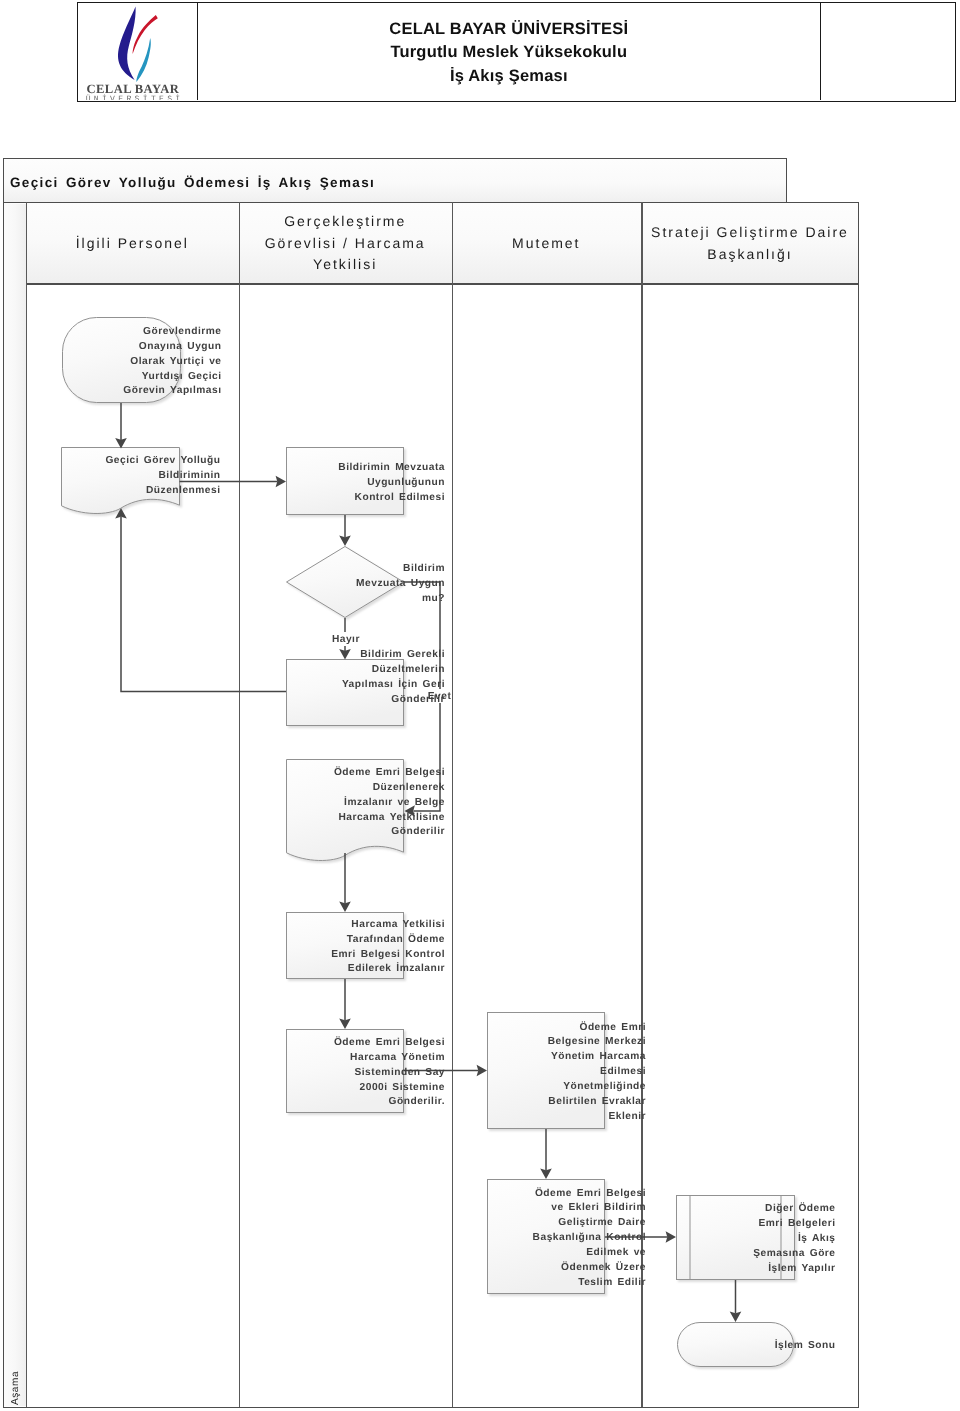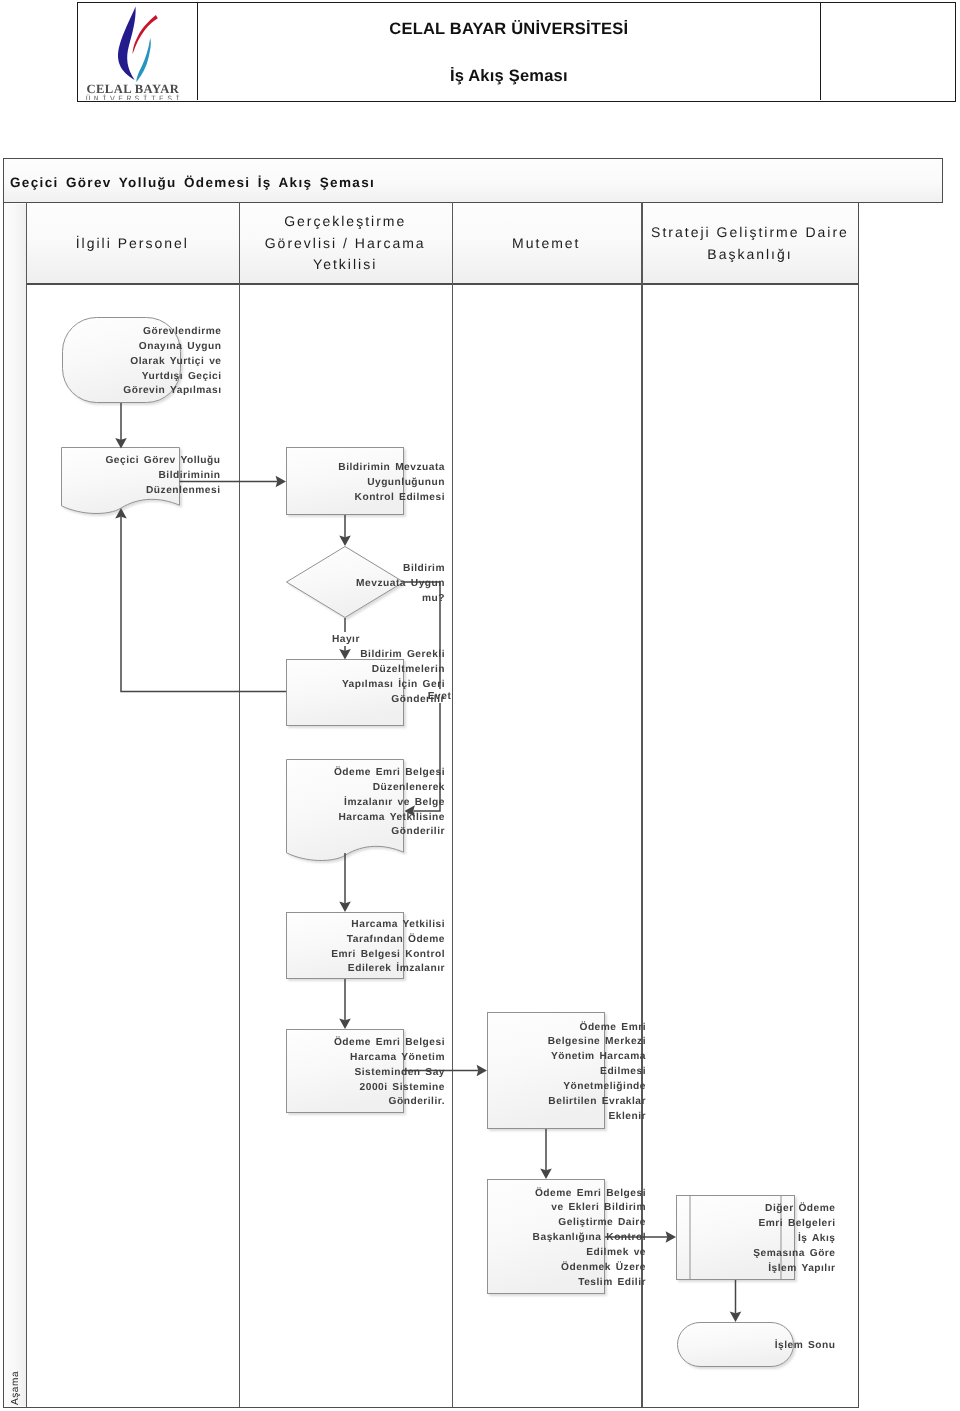--- a/index.html
+++ b/index.html
@@ -27,21 +27,21 @@
   #logo-mark{position:absolute;left:0;top:0.5px;width:118.9px;height:80px;}
   #logo-word{position:absolute;left:-4.5px;top:78.5px;width:118.9px;text-align:center;
       font-family:"Liberation Serif",serif;font-weight:bold;font-size:12.6px;
       color:#4b4b4b;letter-spacing:0.4px;line-height:14px;white-space:nowrap;}
   #logo-sub{position:absolute;left:-4.5px;top:91.3px;width:118.9px;text-align:center;
       font-family:"Liberation Serif",serif;font-size:8.1px;
       color:#6e6e6e;line-height:10px;white-space:nowrap;}
   #logo-sub span{letter-spacing:3.3px;margin-right:-3.3px;display:inline-block;font-family:Liberation Mono, monospace;}
 
   
-  #titlerow{position:absolute;left:3px;top:158px;width:940px;height:45px;
+  #titlerow{position:absolute;left:3px;top:158px;width:784px;height:45px;
         box-sizing:border-box;border:1.4px solid #4d4d4d;
         background:linear-gradient(to bottom,#fdfdfd 0%,#fafafa 55%,#f0f0f0 100%);}
   #titlerow span{position:absolute;left:6px;top:15.5px;font-weight:bold;
         font-size:13.5px;letter-spacing:1.35px;word-spacing:2.2px;color:#141414;white-space:nowrap;}
   #hdrrow{position:absolute;left:3px;top:202.4px;width:856px;height:82px;
         box-sizing:border-box;border:1.4px solid #4d4d4d;
         background:linear-gradient(to bottom,#fdfdfd 0%,#fafafa 45%,#efefef 100%);}
   #bodyrow{position:absolute;left:3px;top:283.6px;width:856px;height:1124px;
         box-sizing:border-box;border:1.4px solid #4d4d4d;background:#ffffff;}
   .vline{position:absolute;width:1.6px;background:#585858;}
@@ -75,20 +75,21 @@
  <path d="M57.6 2.5 C52.4 15.0 44.6 29.0 41.3 42.2 C37.6 56.4 41.6 67.0 56.6 76.0 C48.6 64.0 47.8 53.5 50.8 42.2 C53.8 31.0 58.2 17.0 57.6 2.5 Z" fill="#241c8d"></path>
  <path d="M77.8 11.0 C71.0 16.8 64.2 23.6 60.2 31.4 C56.0 39.4 54.6 45.0 54.6 50.0 C57.8 40.6 61.8 32.4 66.8 26.0 C71.4 20.2 76.2 16.6 79.8 14.2 Z" fill="#c9152b"></path>
  <path d="M72.2 34.0 C70.6 45.4 67.2 55.0 63.6 62.8 C59.8 69.8 58.4 74.5 58.4 78.0 C64.6 70.6 68.6 62.6 70.6 53.6 C72.4 45.4 73.6 39.6 72.2 34.0 Z" fill="#2595c0"></path>
 </svg></div>
       <div id="logo-word">CELAL BAYAR</div>
       <div id="logo-sub"><span>ÜNİVERSİTESİ</span></div>
     </div>
   </div>
   <div id="hdr-title-cell">
     <div class="hdr-title" style="top:16.5px">CELAL BAYAR ÜNİVERSİTESİ</div>
+    <div class="hdr-title" style="top:39.8px">Turgutlu Meslek Yüksekokulu</div>
     <div class="hdr-title" style="top:64.3px">İş Akış Şeması</div>
   </div>
 </div>
 
 <div id="titlerow">
   <span>Geçici Görev Yolluğu Ödemesi İş Akış Şeması</span>
 </div>
 <div id="hdrrow"></div>
 <div id="bodyrow"></div>
 <div id="stagecell">

